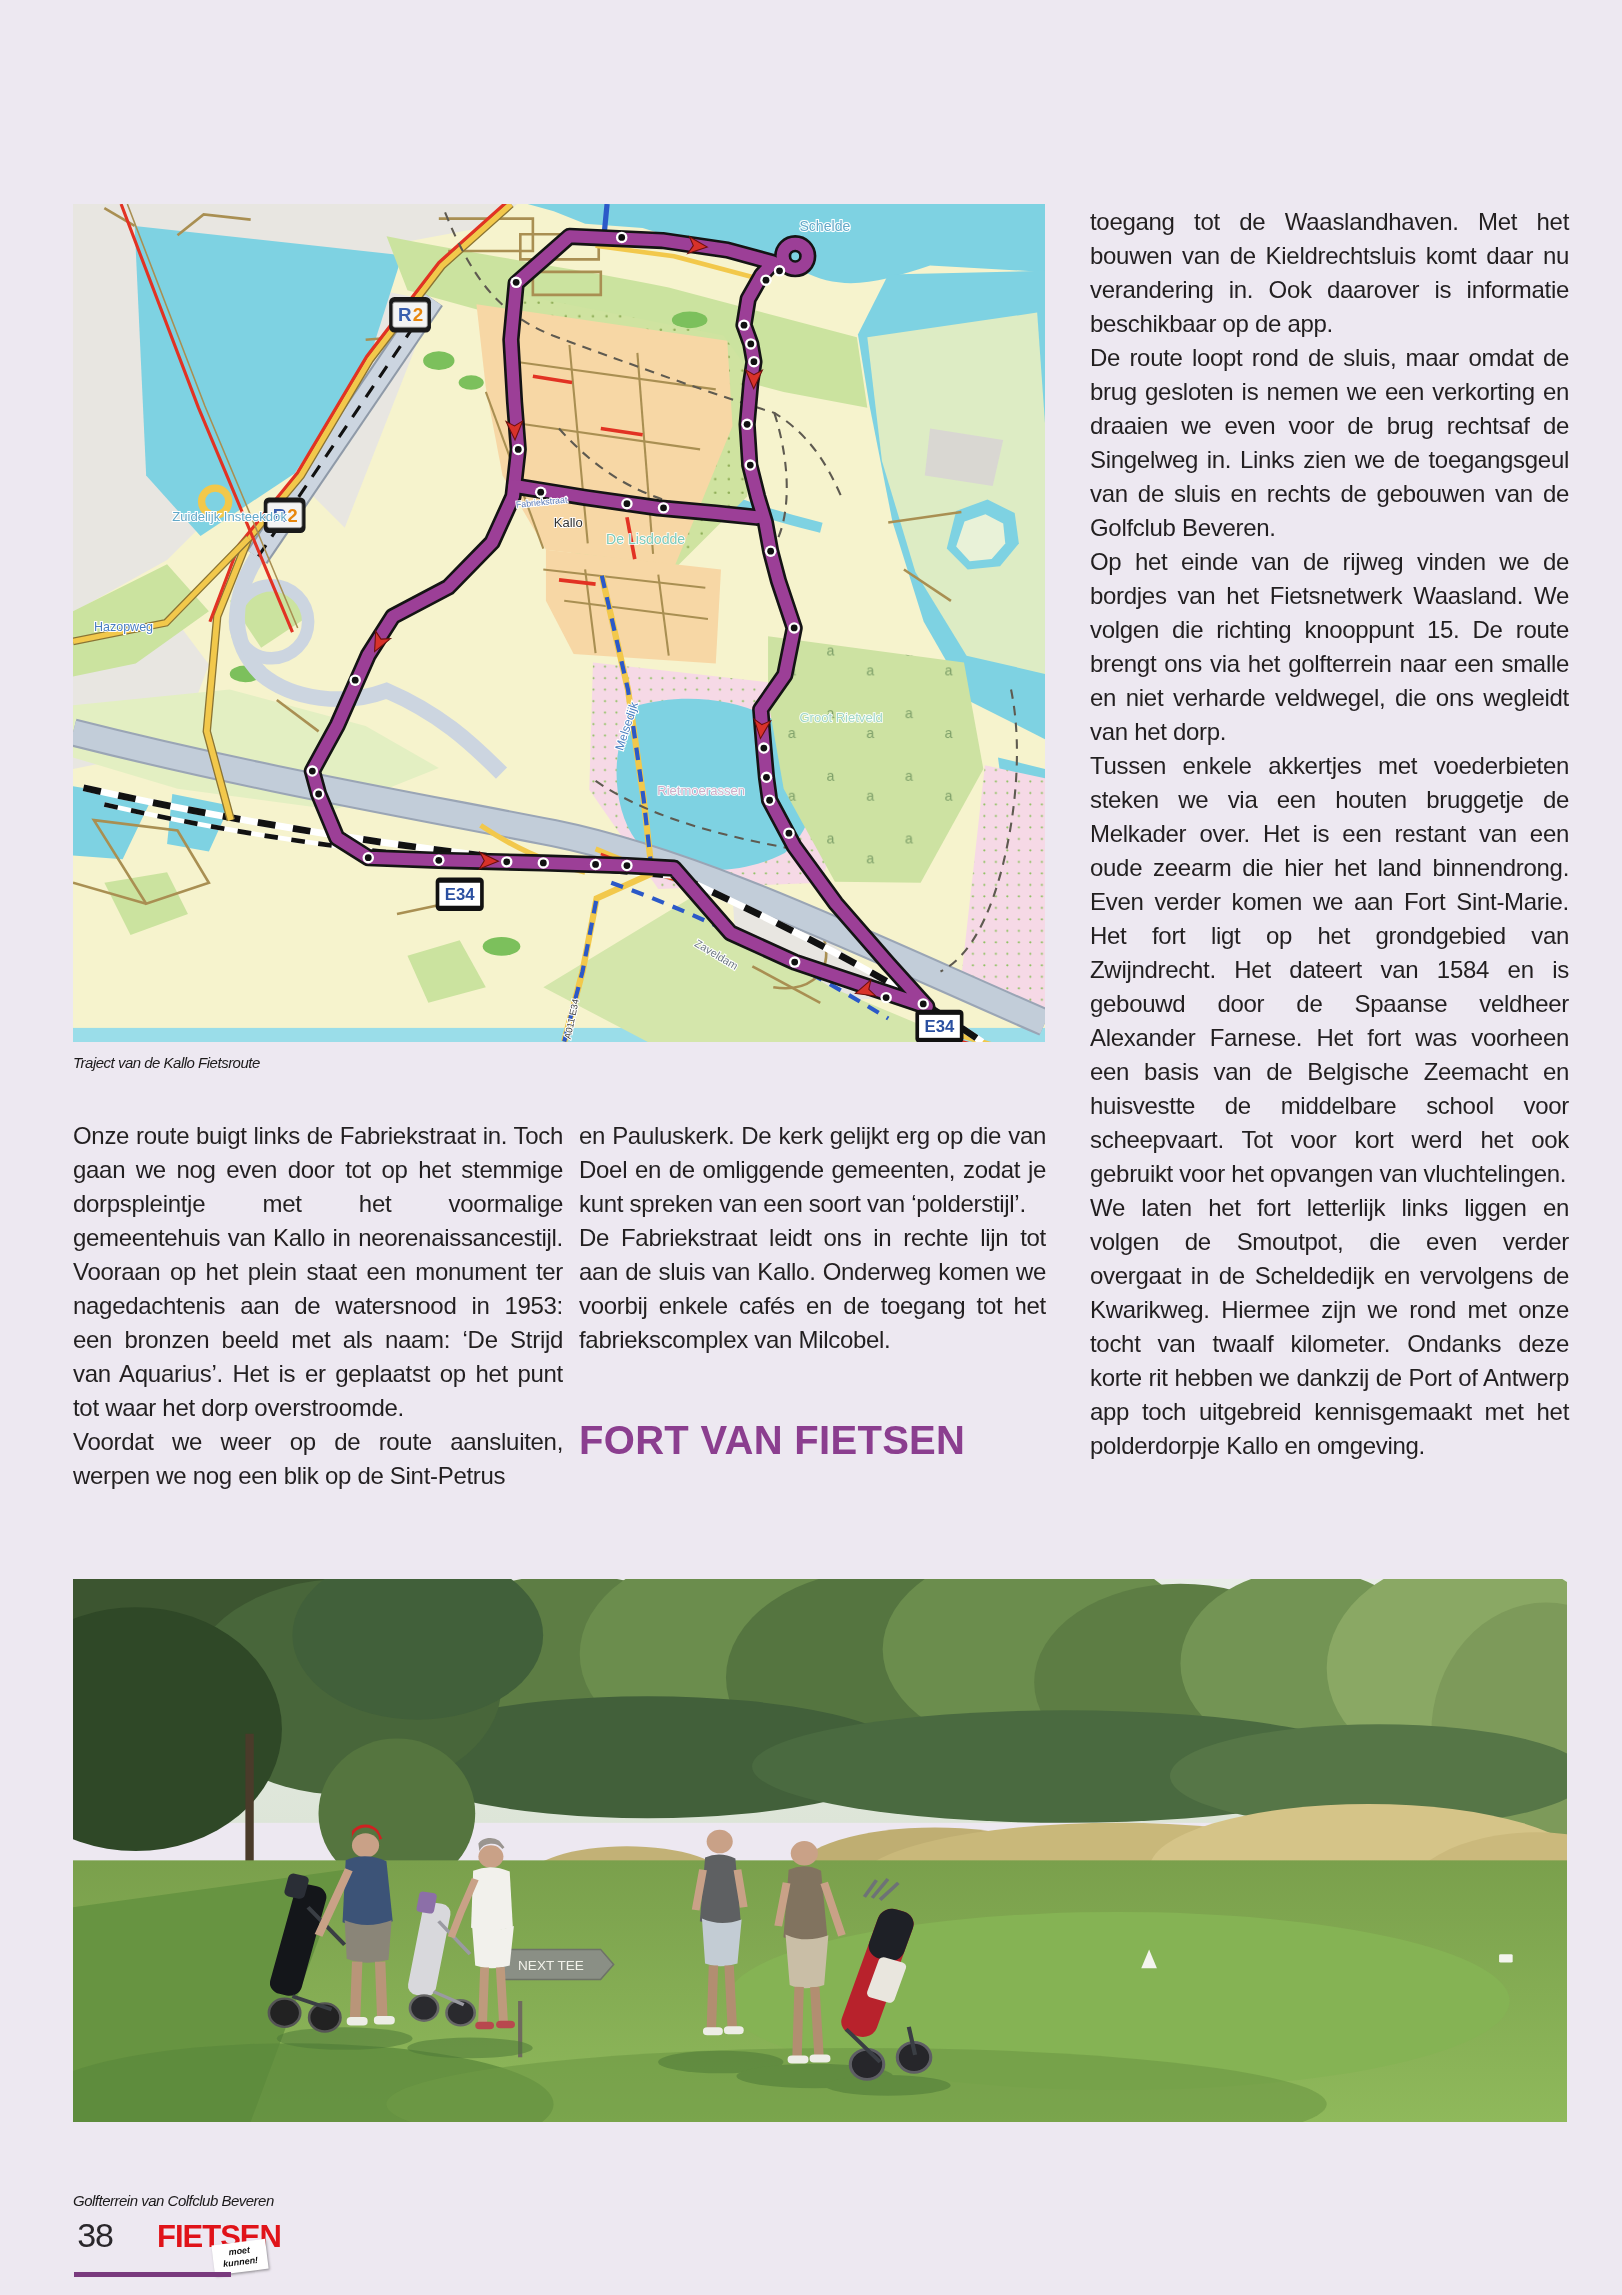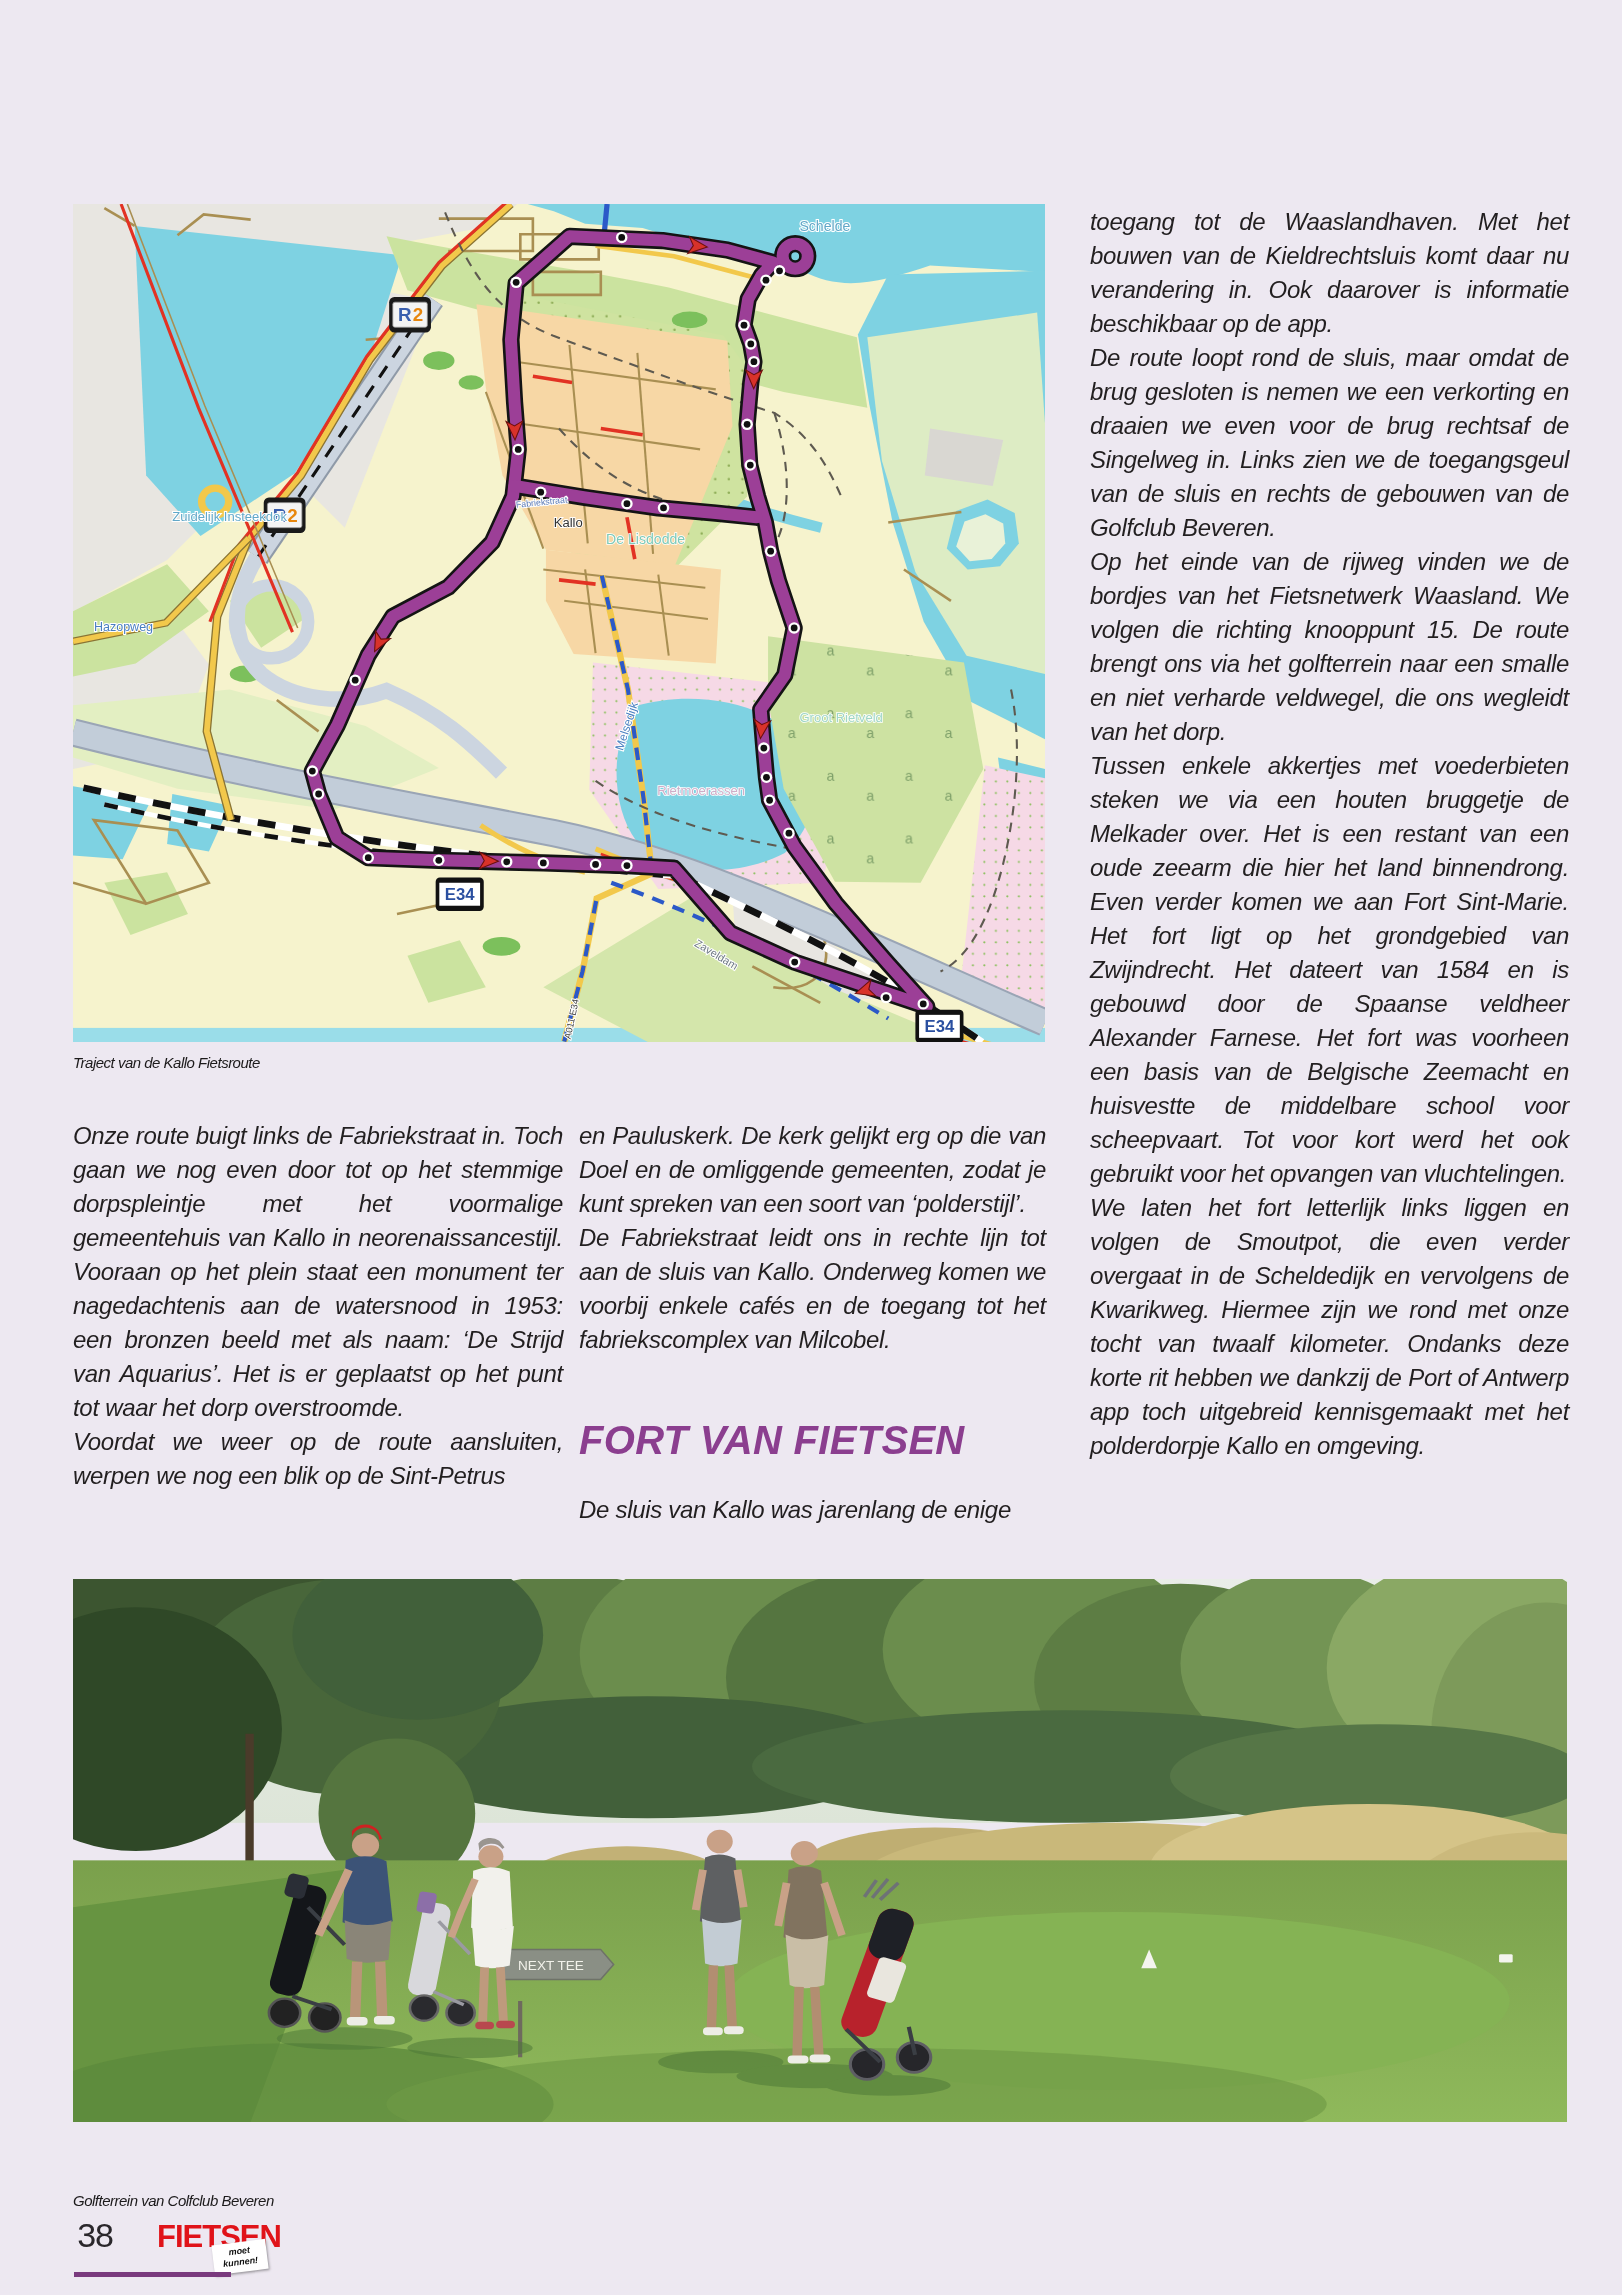--- a/index.html
+++ b/index.html
@@ -10,21 +10,21 @@
   .abs{position:absolute;}
   
   #map-figure{left:73px;top:204px;width:972px;height:838px;}
   #map-figure svg{display:block;width:100%;height:100%;}
   .map-caption,.photo-caption{
     font-style:italic;font-size:15px;letter-spacing:-0.5px;color:#1c1a1b;white-space:nowrap;
   }
   #map-caption{left:73px;top:1054px;}
   
   .col{font-size:24px;line-height:34px;text-align:justify;letter-spacing:-0.3px;}
-  .col p{margin:0;font-style:italic;}
+  .col p{margin:0;}
   #col-left{left:73px;top:1119px;width:490px;}
   #col-mid{left:579px;top:1119px;width:467px;}
   #col-right{left:1090px;top:205px;width:479px;}
   .heading{
     font-size:40px;font-weight:bold;color:#8B3E8F;letter-spacing:0.3px;
     margin:62px 0 32px 0 !important;line-height:42px;text-align:left;
   }
   
   #photo{left:73px;top:1579px;width:1494px;height:543px;}
   #photo svg{display:block;width:100%;height:100%;}
@@ -350,21 +350,20 @@
 
   <div class="abs col" id="col-left">
     <p>Onze route buigt links de Fabriekstraat in. Toch gaan we nog even door tot op het stemmige dorpspleintje met het voormalige gemeentehuis van Kallo in neorenaissancestijl. Vooraan op het plein staat een monument ter nagedachtenis aan de watersnood in 1953: een bronzen beeld met als naam: ‘De Strijd van Aquarius’. Het is er geplaatst op het punt tot waar het dorp overstroomde.</p>
     <p>Voordat we weer op de route aansluiten, werpen we nog een blik op de Sint-Petrus</p>
   </div>
 
   <div class="abs col" id="col-mid">
     <p>en Pauluskerk. De kerk gelijkt erg op die van  Doel en de omliggende gemeenten, zodat je kunt spreken van een soort van ‘polderstijl’.</p>
     <p>De Fabriekstraat leidt ons in rechte lijn tot aan de sluis van Kallo. Onderweg komen we voorbij enkele cafés en de toegang tot het fabriekscomplex van Milcobel.</p>
     <p class="heading">FORT VAN FIETSEN</p>
-    <p>De sluis van Kallo was jarenlang de enige</p>
   </div>
 
   <div class="abs col" id="col-right">
     <p>toegang tot de Waaslandhaven. Met het bouwen van de Kieldrechtsluis komt daar nu verandering in. Ook daarover is informatie beschikbaar op de app.</p>
     <p>De route loopt rond de sluis, maar omdat de brug gesloten is nemen we een verkorting en draaien we even voor de brug rechtsaf de Singelweg in. Links zien we de toegangsgeul van de sluis en rechts de gebouwen van de Golfclub Beveren.</p>
     <p>Op het einde van de rijweg vinden we de bordjes van het Fietsnetwerk Waasland. We volgen die richting knooppunt 15. De route brengt ons via het golfterrein naar een smalle en niet verharde veldwegel, die ons wegleidt van het dorp.</p>
     <p>Tussen enkele akkertjes met voederbieten steken we via een houten bruggetje de Melkader over. Het is een restant van een oude zeearm die hier het land binnendrong. Even verder komen we aan Fort Sint-Marie. Het fort ligt op het grondgebied van Zwijndrecht. Het dateert van 1584 en is gebouwd door de Spaanse veldheer Alexander Farnese. Het fort was voorheen een basis van de Belgische Zeemacht en huisvestte de middelbare school voor scheepvaart. Tot voor kort werd het ook gebruikt voor het opvangen van vluchtelingen.</p>
     <p>We laten het fort letterlijk links liggen en volgen de Smoutpot, die even verder overgaat in de Scheldedijk en vervolgens de Kwarikweg. Hiermee zijn we rond met onze tocht van twaalf kilometer. Ondanks deze korte rit hebben we dankzij de Port of Antwerp app toch uitgebreid kennisgemaakt met het polderdorpje Kallo en omgeving.</p>
   </div>
 

